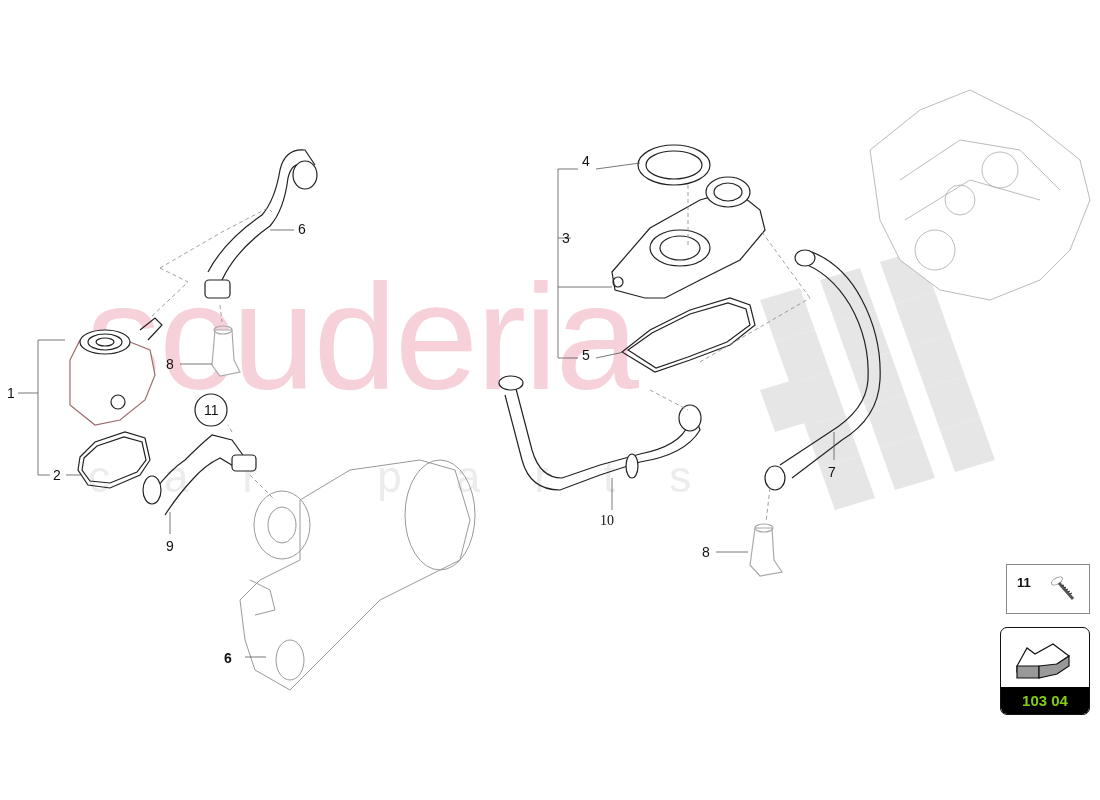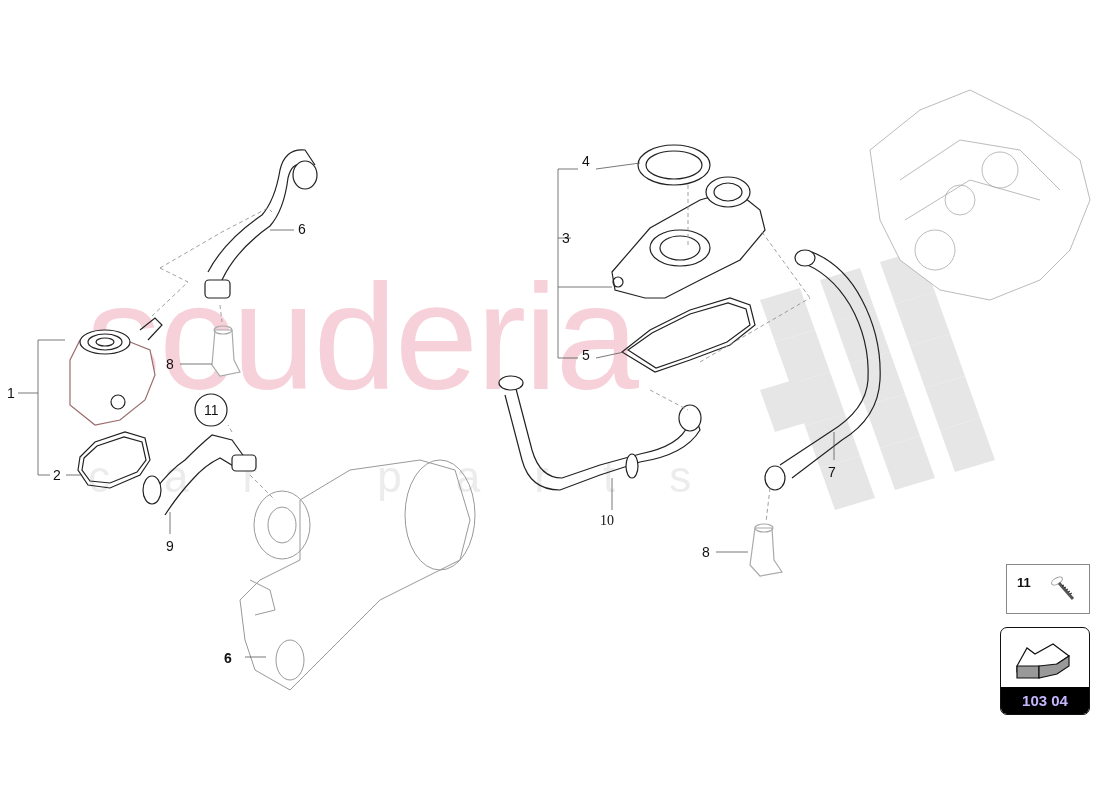--- a/index.html
+++ b/index.html
@@ -19,21 +19,21 @@
     position: absolute; left: 1006px; top: 564px; width: 82px; height: 48px;
     border: 1px solid #888; background: #fff;
   }
   .legend-num { position: absolute; left: 10px; top: 10px; font-size: 13px; font-weight: 700; color: #111; }
   .nav-box {
     position: absolute; left: 1000px; top: 627px; width: 88px; height: 86px;
     border: 1.5px solid #111; border-radius: 7px; overflow: hidden; background: #fff;
   }
   .nav-code {
     position: absolute; left: 0; bottom: 0; width: 100%; height: 27px; background: #000;
-    color: #c4b5fd; font-size: 15px; font-weight: 700; text-align: center; line-height: 27px;
+    color: #84cc16; font-size: 15px; font-weight: 700; text-align: center; line-height: 27px;
   }
 </style>
 </head>
 <body>
 
 <div class="canvas">
 
   <svg class="canvas" viewBox="0 0 1100 800">
     <g fill="#e6e6e6">
       <polygon points="760,300 800,288 815,330 775,342"></polygon>

